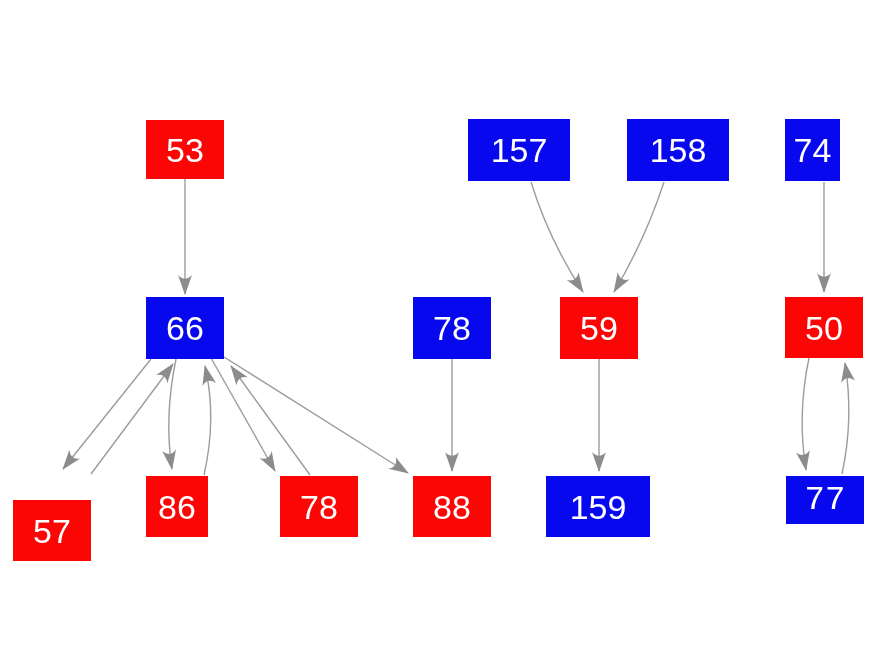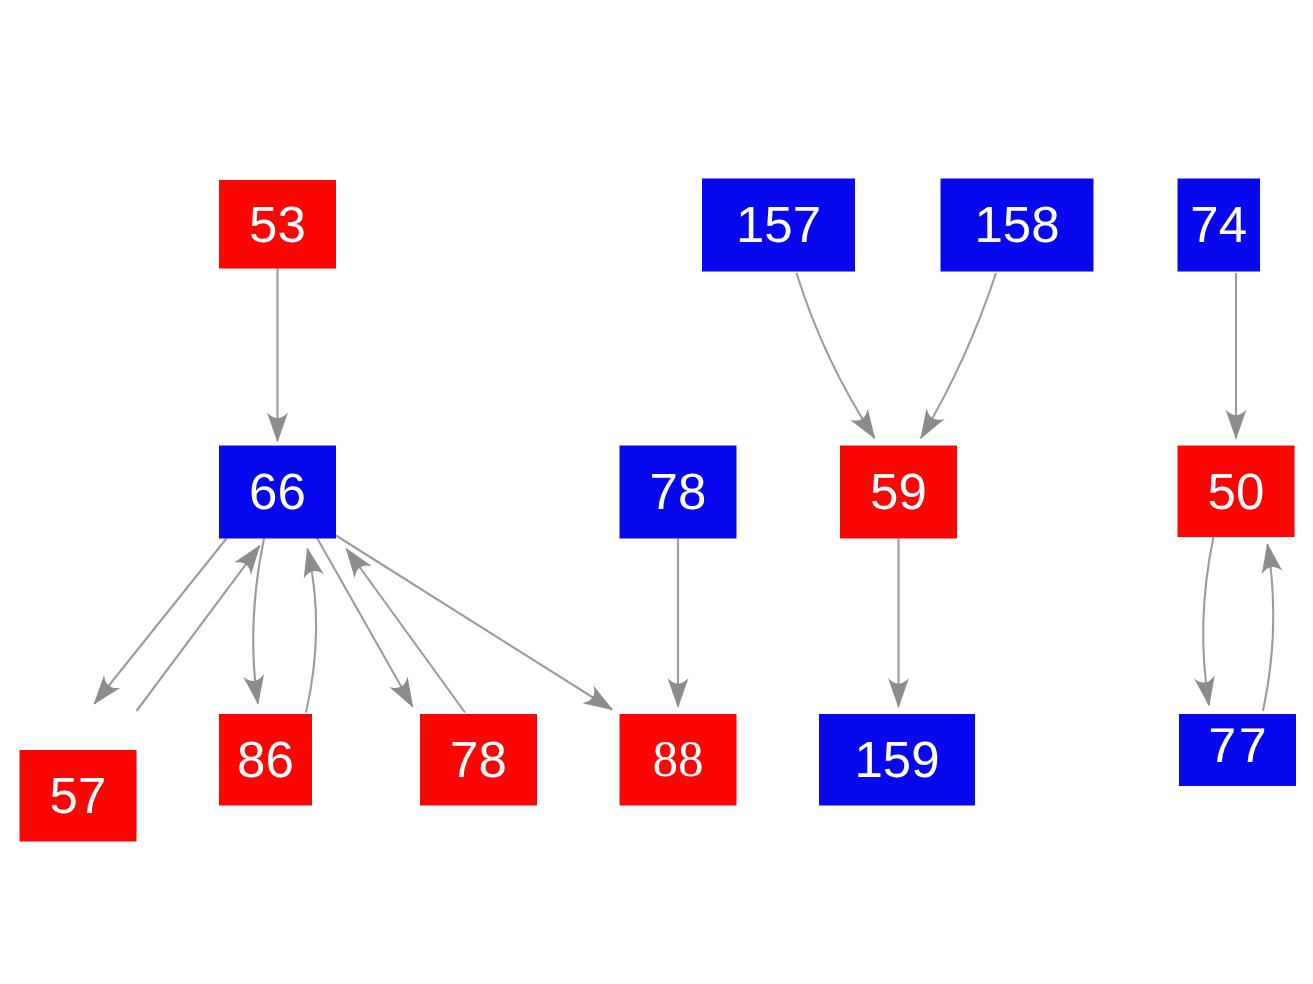--- a/index.html
+++ b/index.html
@@ -78,21 +78,21 @@
       </div>
       <div class="node red" style="left: 13px; top: 476px; width: 78px; height: 61px; margin-top: 24px;">
         <span>57</span>
       </div>
       <div class="node red" style="left: 146px; top: 476px; width: 62px; height: 61px;">
         <span>86</span>
       </div>
       <div class="node red" style="left: 280px; top: 476px; width: 78px; height: 61px;">
         <span>78</span>
       </div>
-      <div class="node red" style="left: 413px; top: 476px; width: 78px; height: 61px; font-family: Liberation Serif, serif;">
+      <div class="node red" style="left: 413px; top: 476px; width: 78px; height: 61px;">
         <span>88</span>
       </div>
       <div class="node blue" style="left: 413px; top: 297px; width: 78px; height: 62px;">
         <span>78</span>
       </div>
       <div class="node blue" style="left: 468px; top: 119px; width: 102px; height: 62px;">
         <span>157</span>
       </div>
       <div class="node blue" style="left: 627px; top: 119px; width: 102px; height: 62px;">
         <span>158</span>

